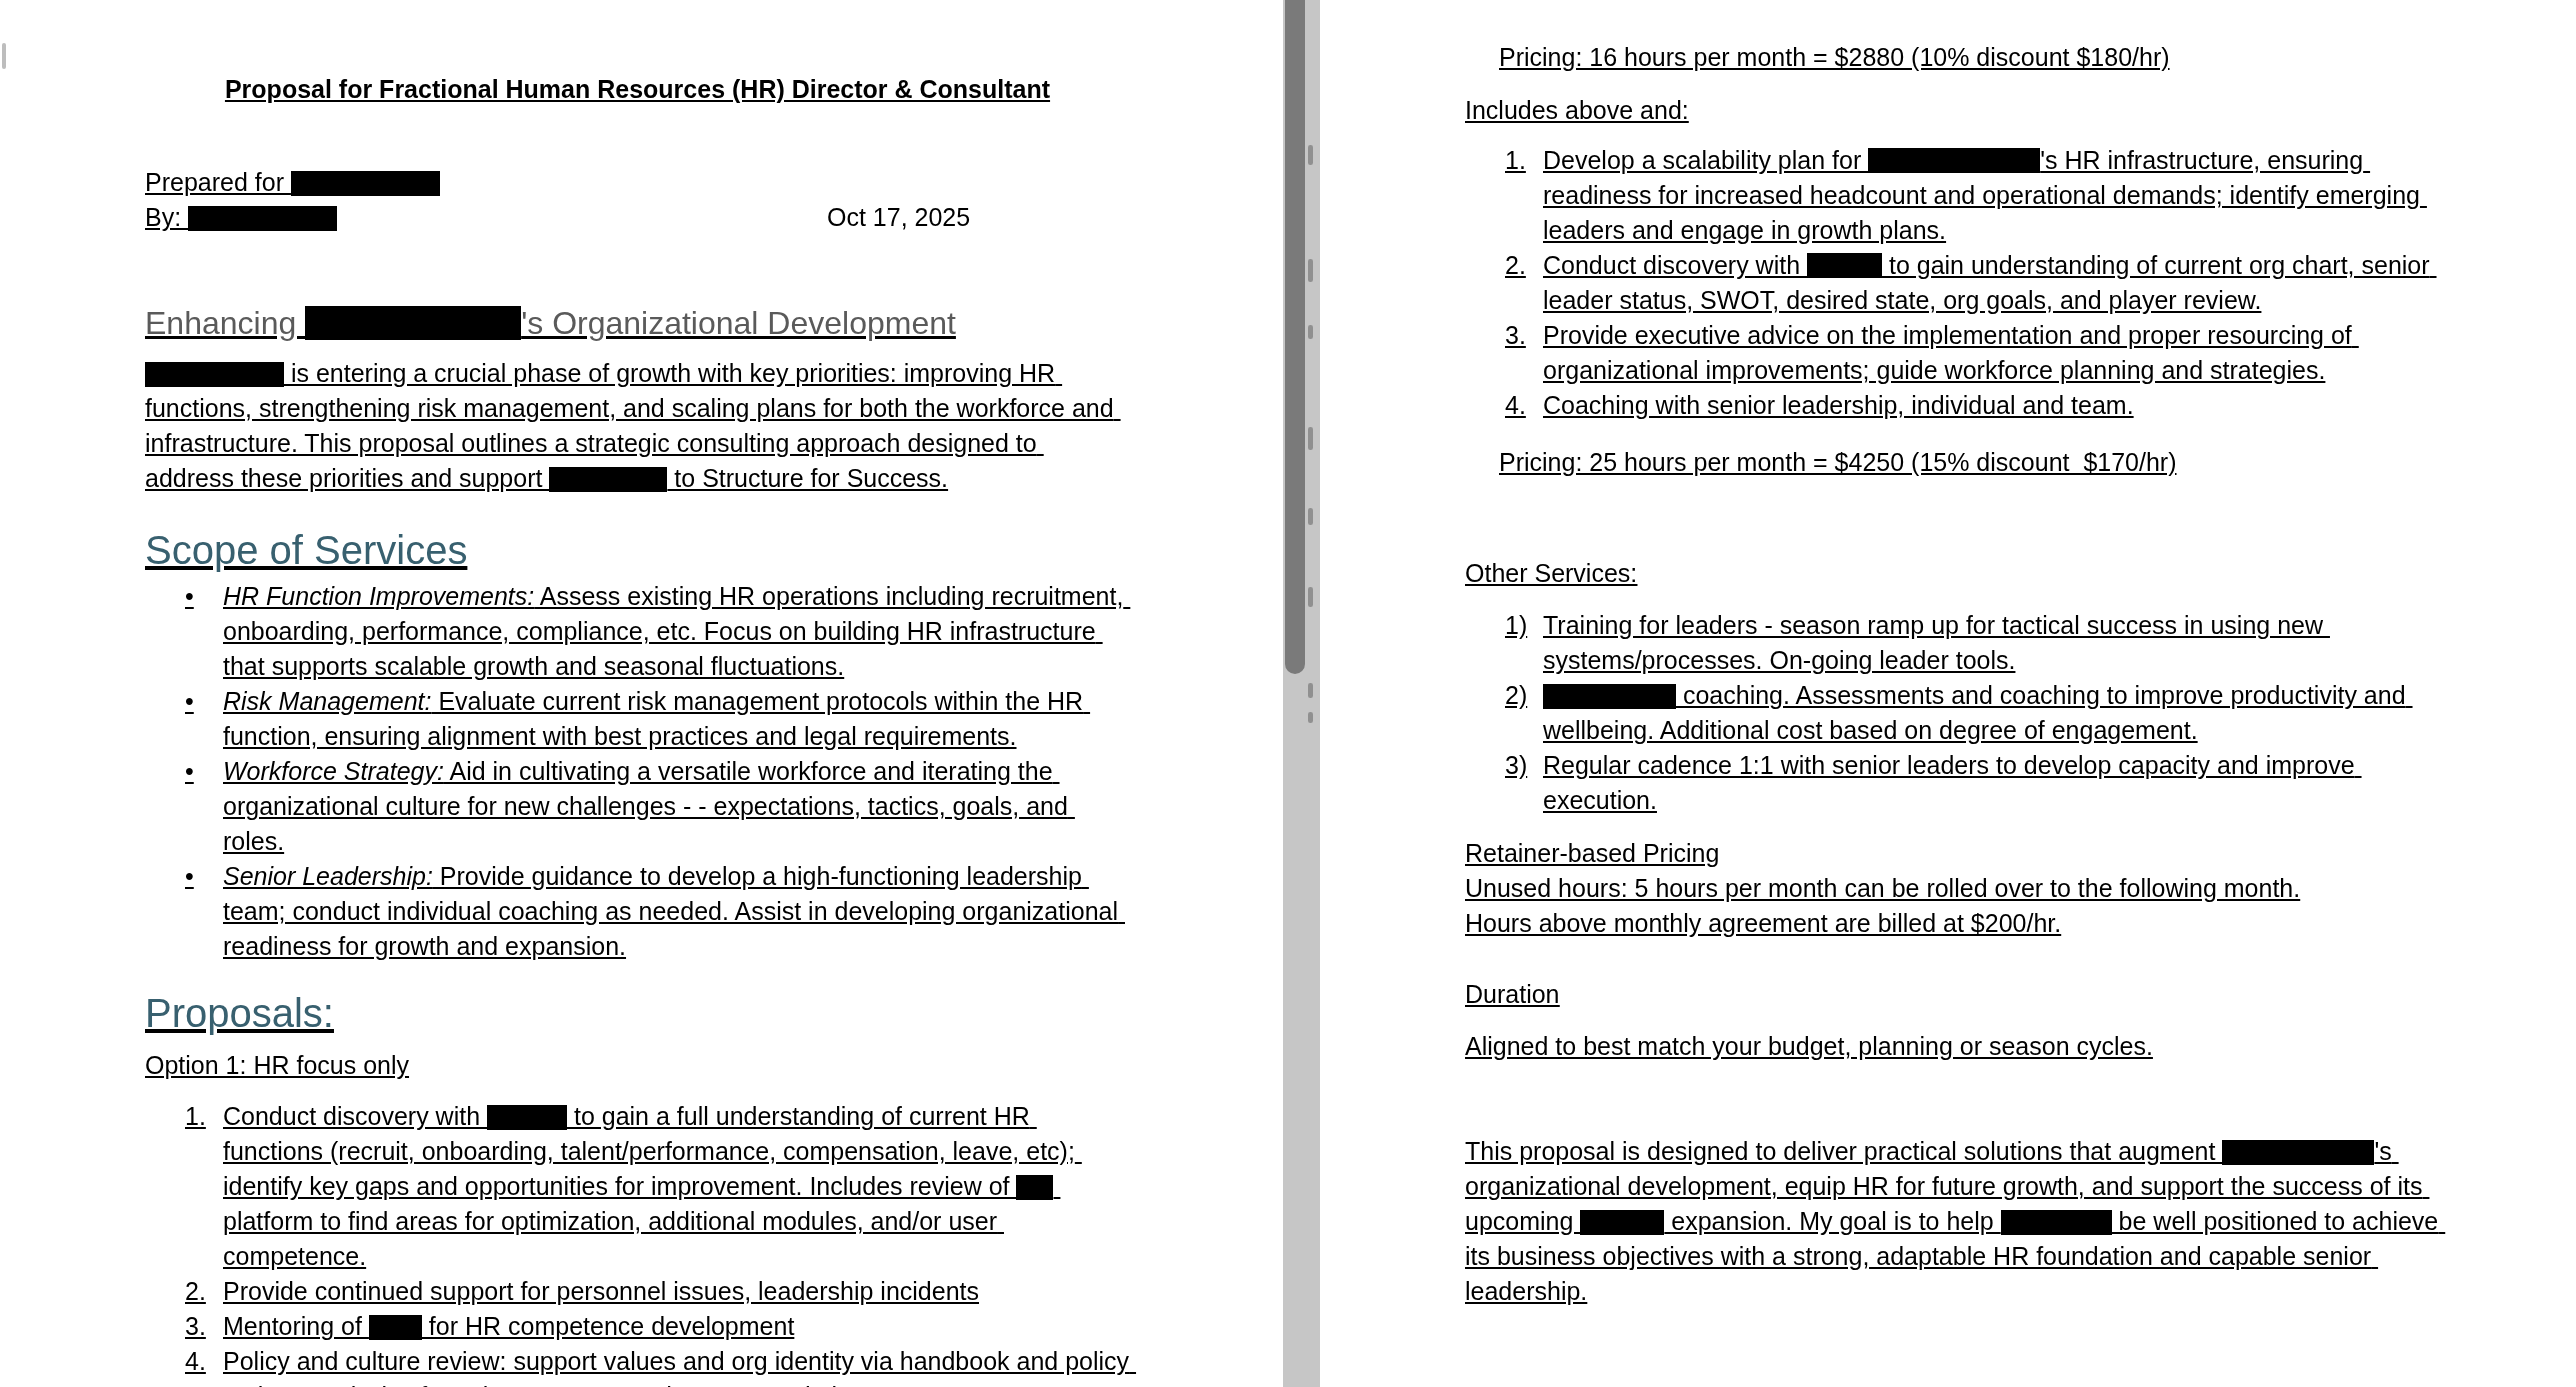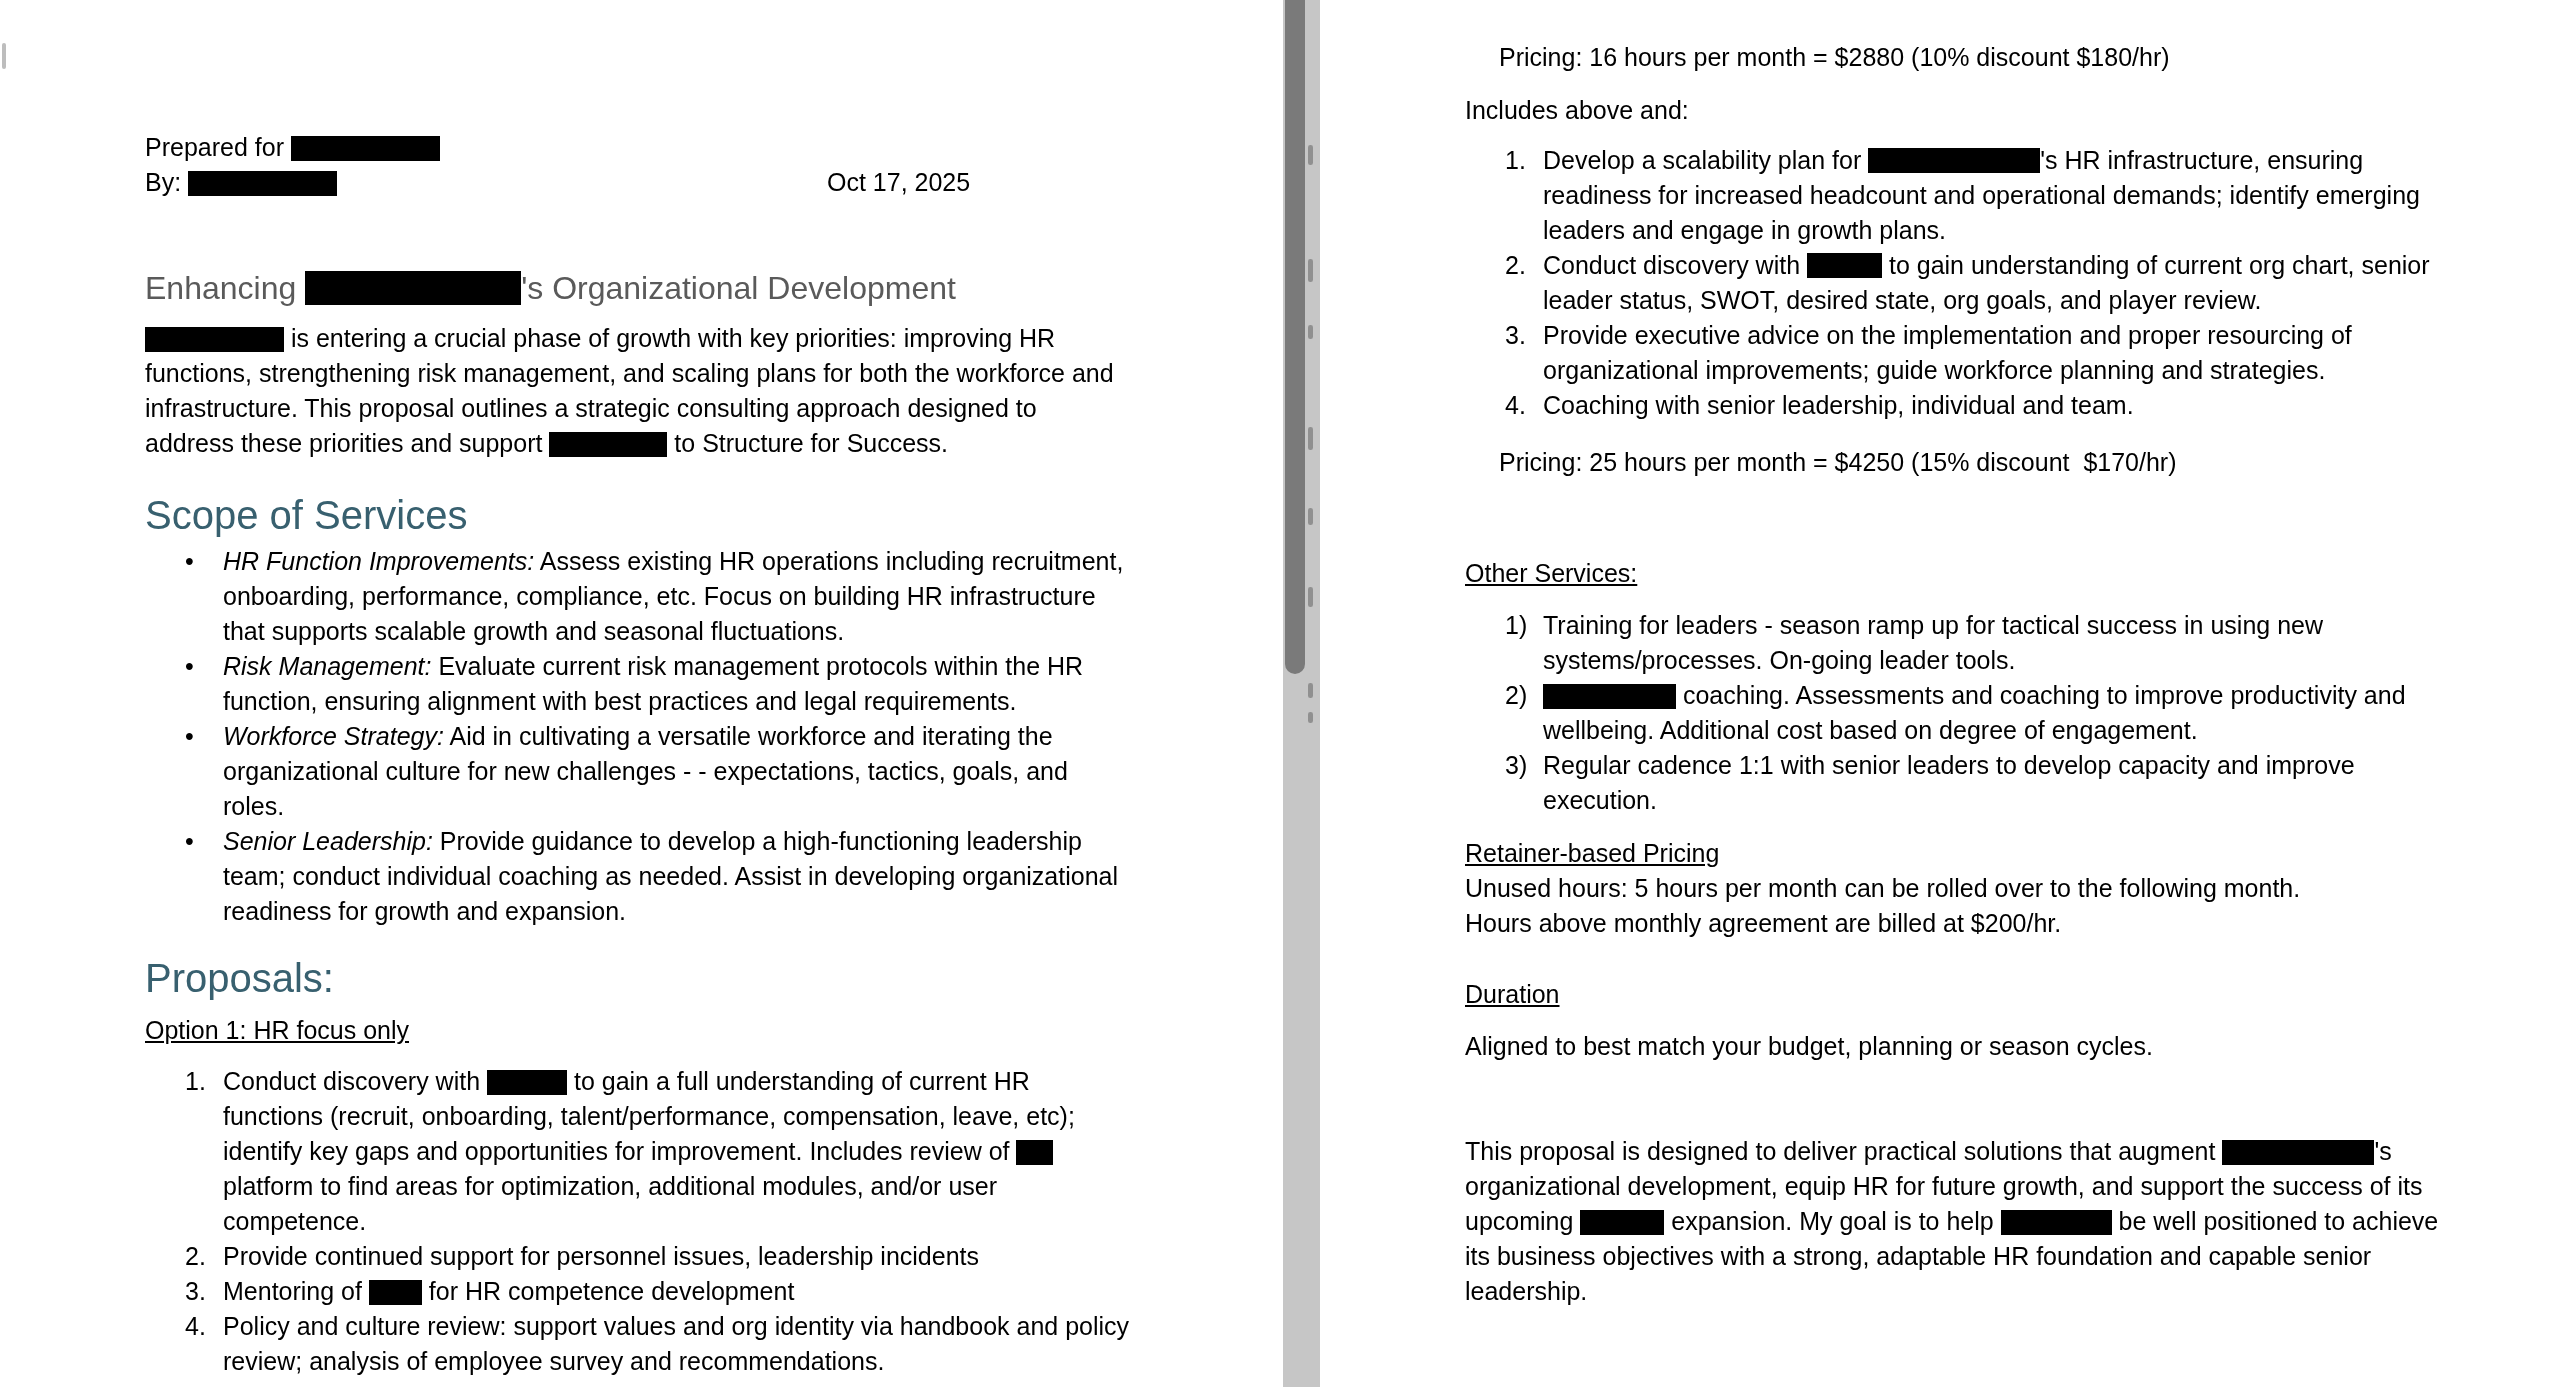--- a/index.html
+++ b/index.html
@@ -14,21 +14,21 @@
 
   
   .corner-tick {
     position: absolute; left: 1.5px; top: 43px; width: 4.6px; height: 26px;
     background: #bdbdbd; border-radius: 2.3px; z-index: 5;
   }
 
   .page {
     background: var(--page-bg, #ffffff);
     overflow: hidden;
-    font-size: 25px; line-height: 35px;
+    font-size: 25px; line-height: 35px; text-decoration: underline;
   }
   .page-left  { width: 1283px; flex: 0 0 1283px; padding: 72px 153px 0 145px; }
   .page-right { flex: 1; padding: 40px 113px 0 145px; }
 
   
   .gutter {
     flex: 0 0 37px; width: 37px; position: relative;
     background: var(--scrollbar-track, #c6c6c6);
   }
   .thumb {
@@ -92,20 +92,21 @@
   .aligned  { margin-top: 17.5px; }
   .closing  { margin-top: 70px; }
 </style>
 </head>
 <body>
 
 <div class="stage">
   <div class="corner-tick"></div>
 
   <section class="page page-left">
+    <h1 class="title">Proposal for Fractional Human Resources (HR) Director &amp; Consultant</h1>
     <p class="prepared seg-host"><span class="tx">Prepared for </span><span class="red" style="width: 149px;"></span></p>
     <p class="byline">
       <span class="seg-host"><span class="tx">By: </span><span class="red" style="width: 149px;"></span></span>
       <span class="date">Oct 17, 2025</span>
     </p>
     <h2 class="h-gray seg-host"><span class="tx">Enhancing </span><span class="red" style="width: 216px;"></span><span class="tx">'s Organizational Development</span></h2>
     <p class="intro para"><span class="red" style="width: 139px;"></span><span class="tx"> is entering a crucial phase of growth with key priorities: improving HR functions, strengthening risk management, and scaling plans for both the workforce and infrastructure. This proposal outlines a strategic consulting approach designed to address these priorities and support </span><span class="red" style="width: 118px;"></span><span class="tx"> to Structure for Success.</span></p>
     <h3 class="h-teal scope">Scope of Services</h3>
     <div class="list list-scope">
         <div class="li">

